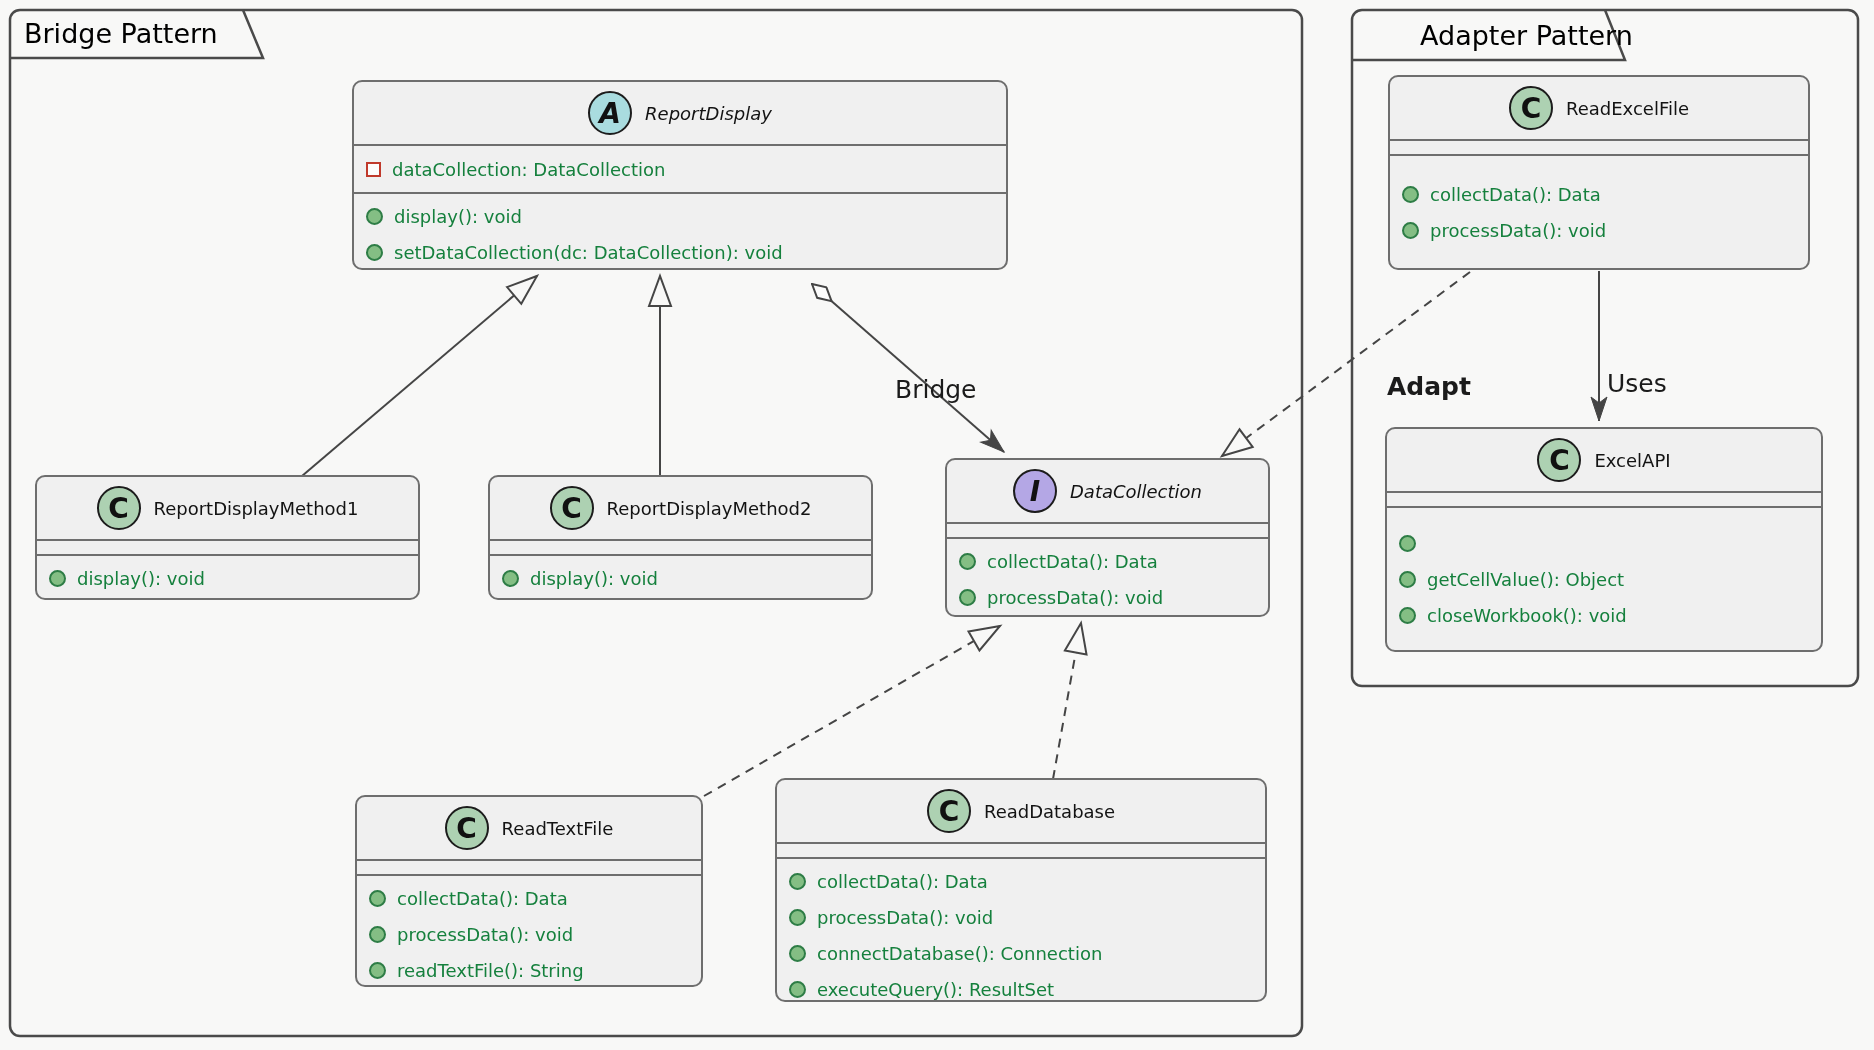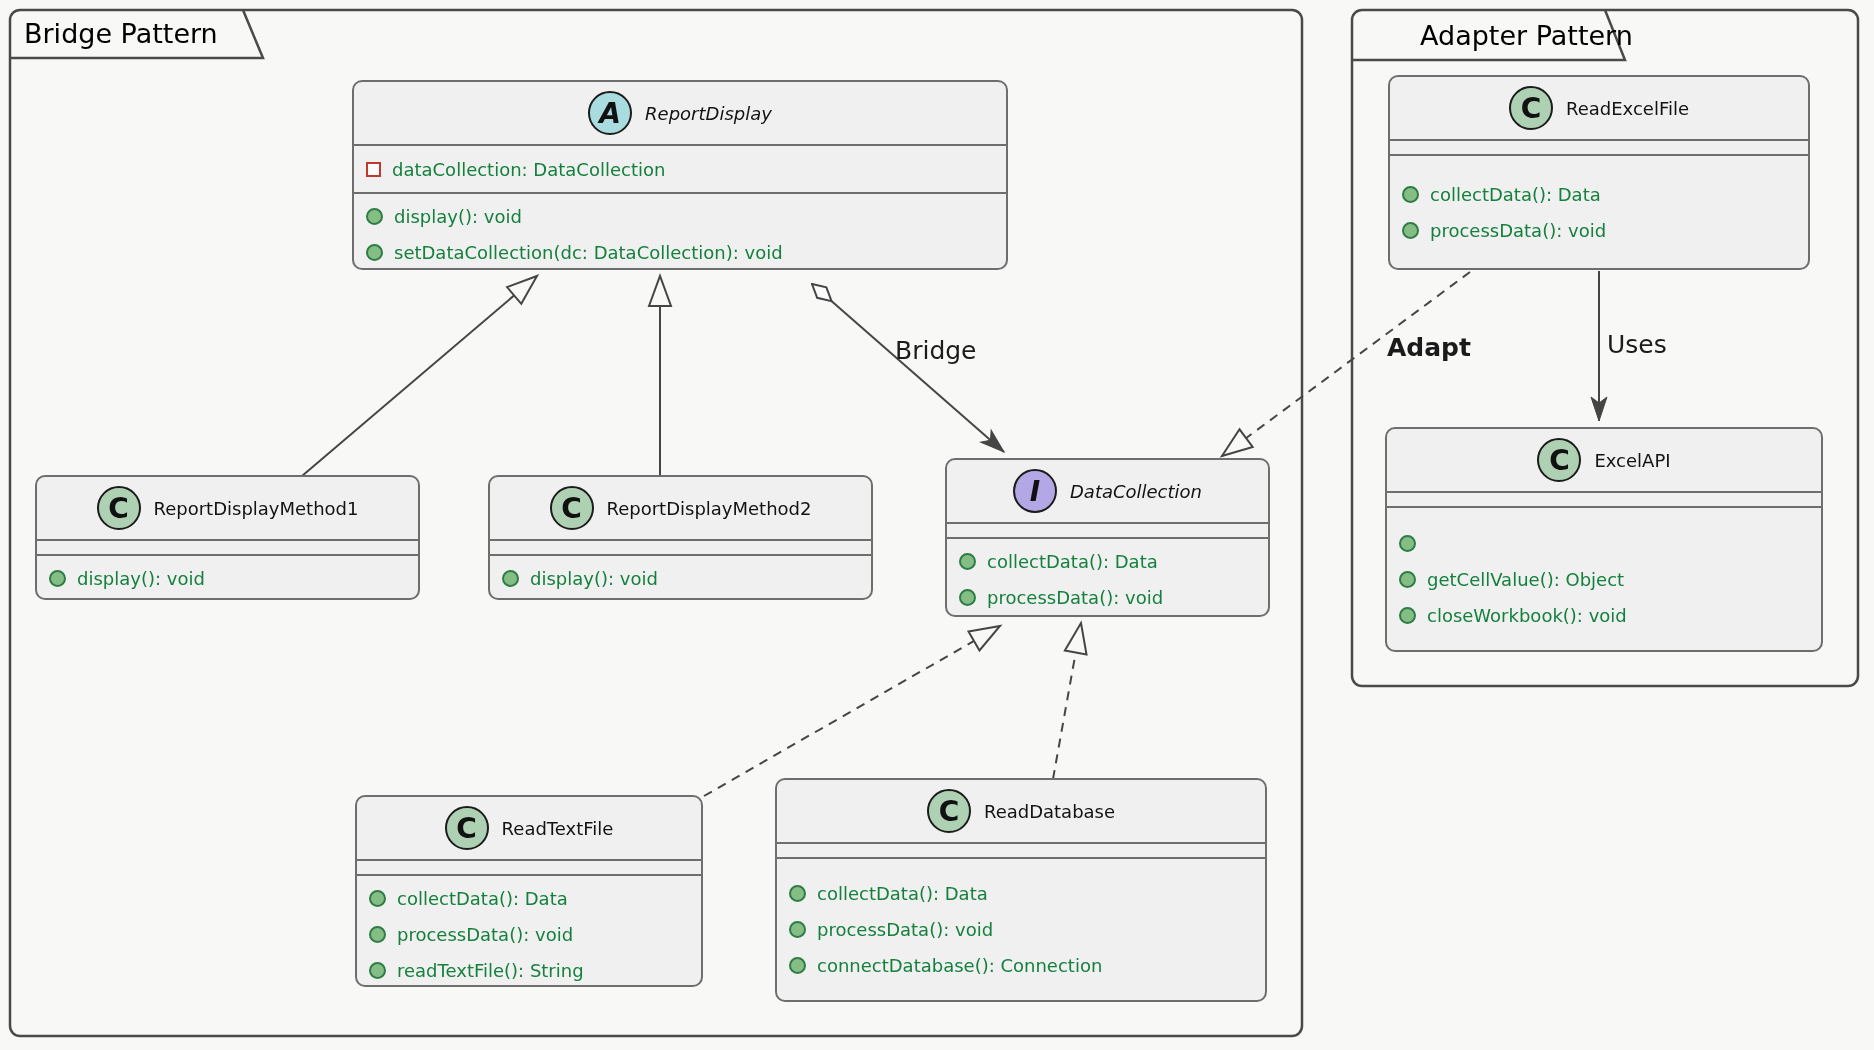--- a/index.html
+++ b/index.html
@@ -1,21 +1,21 @@
 <!DOCTYPE html>
 <html><head>
 <meta charset="utf-8">
 <style>
   html,body{margin:0;padding:0;background:#F8F8F7;}
   body{font-family:"DejaVu Sans","Liberation Sans",sans-serif;}
   #canvas{position:relative;width:1874px;height:1050px;overflow:hidden;}
   #edge-layer{position:absolute;left:0;top:0;width:1874px;height:1050px;}
 
   .frame-label{position:absolute;font-weight:normal;font-size:27px;color:#000;}
-  .edge-label{position:absolute;font-size:25px;color:#1b1b1b;}
+  .edge-label{position:absolute;font-size:25px;color:#1b1b1b;margin-top:39px;}
 
   .uml-class{position:absolute;display:flex;flex-direction:column;background:#F0F0F0;
     border:2px solid #6E6E6E;border-radius:10px;box-sizing:border-box;overflow:hidden;}
   .uml-title{flex:0 0 62px;display:flex;align-items:center;justify-content:center;gap:13px;}
   .badge{width:44px;height:44px;border-radius:50%;border:2.5px solid #1c1c1c;
     font-weight:bold;font-size:28px;color:#111;display:flex;align-items:center;
     justify-content:center;box-sizing:border-box;flex:0 0 auto;}
   .badge.abstract{background:#A9DCDF;font-style:italic;}
   .badge.cls{background:#ADD1B2;}
   .badge.iface{background:#B4A7E5;font-style:italic;}
@@ -176,20 +176,24 @@
         <span>collectData(): Data</span>
       </div>
       <div class="member">
         <span class="vis vis-public"></span>
         <span>processData(): void</span>
       </div>
       <div class="member">
         <span class="vis vis-public"></span>
         <span>connectDatabase(): Connection</span>
       </div>
+      <div class="member">
+        <span class="vis vis-public"></span>
+        <span>executeQuery(): ResultSet</span>
+      </div>
     </div>
   </div>
 
   <div class="uml-class" style="left:1388px;top:75px;width:422px;height:195px;">
     <div class="uml-title">
       <span class="badge cls">C</span>
       <span class="cname">ReadExcelFile</span>
     </div>
     <div class="uml-sec empty"></div>
     <div class="uml-sec members">

